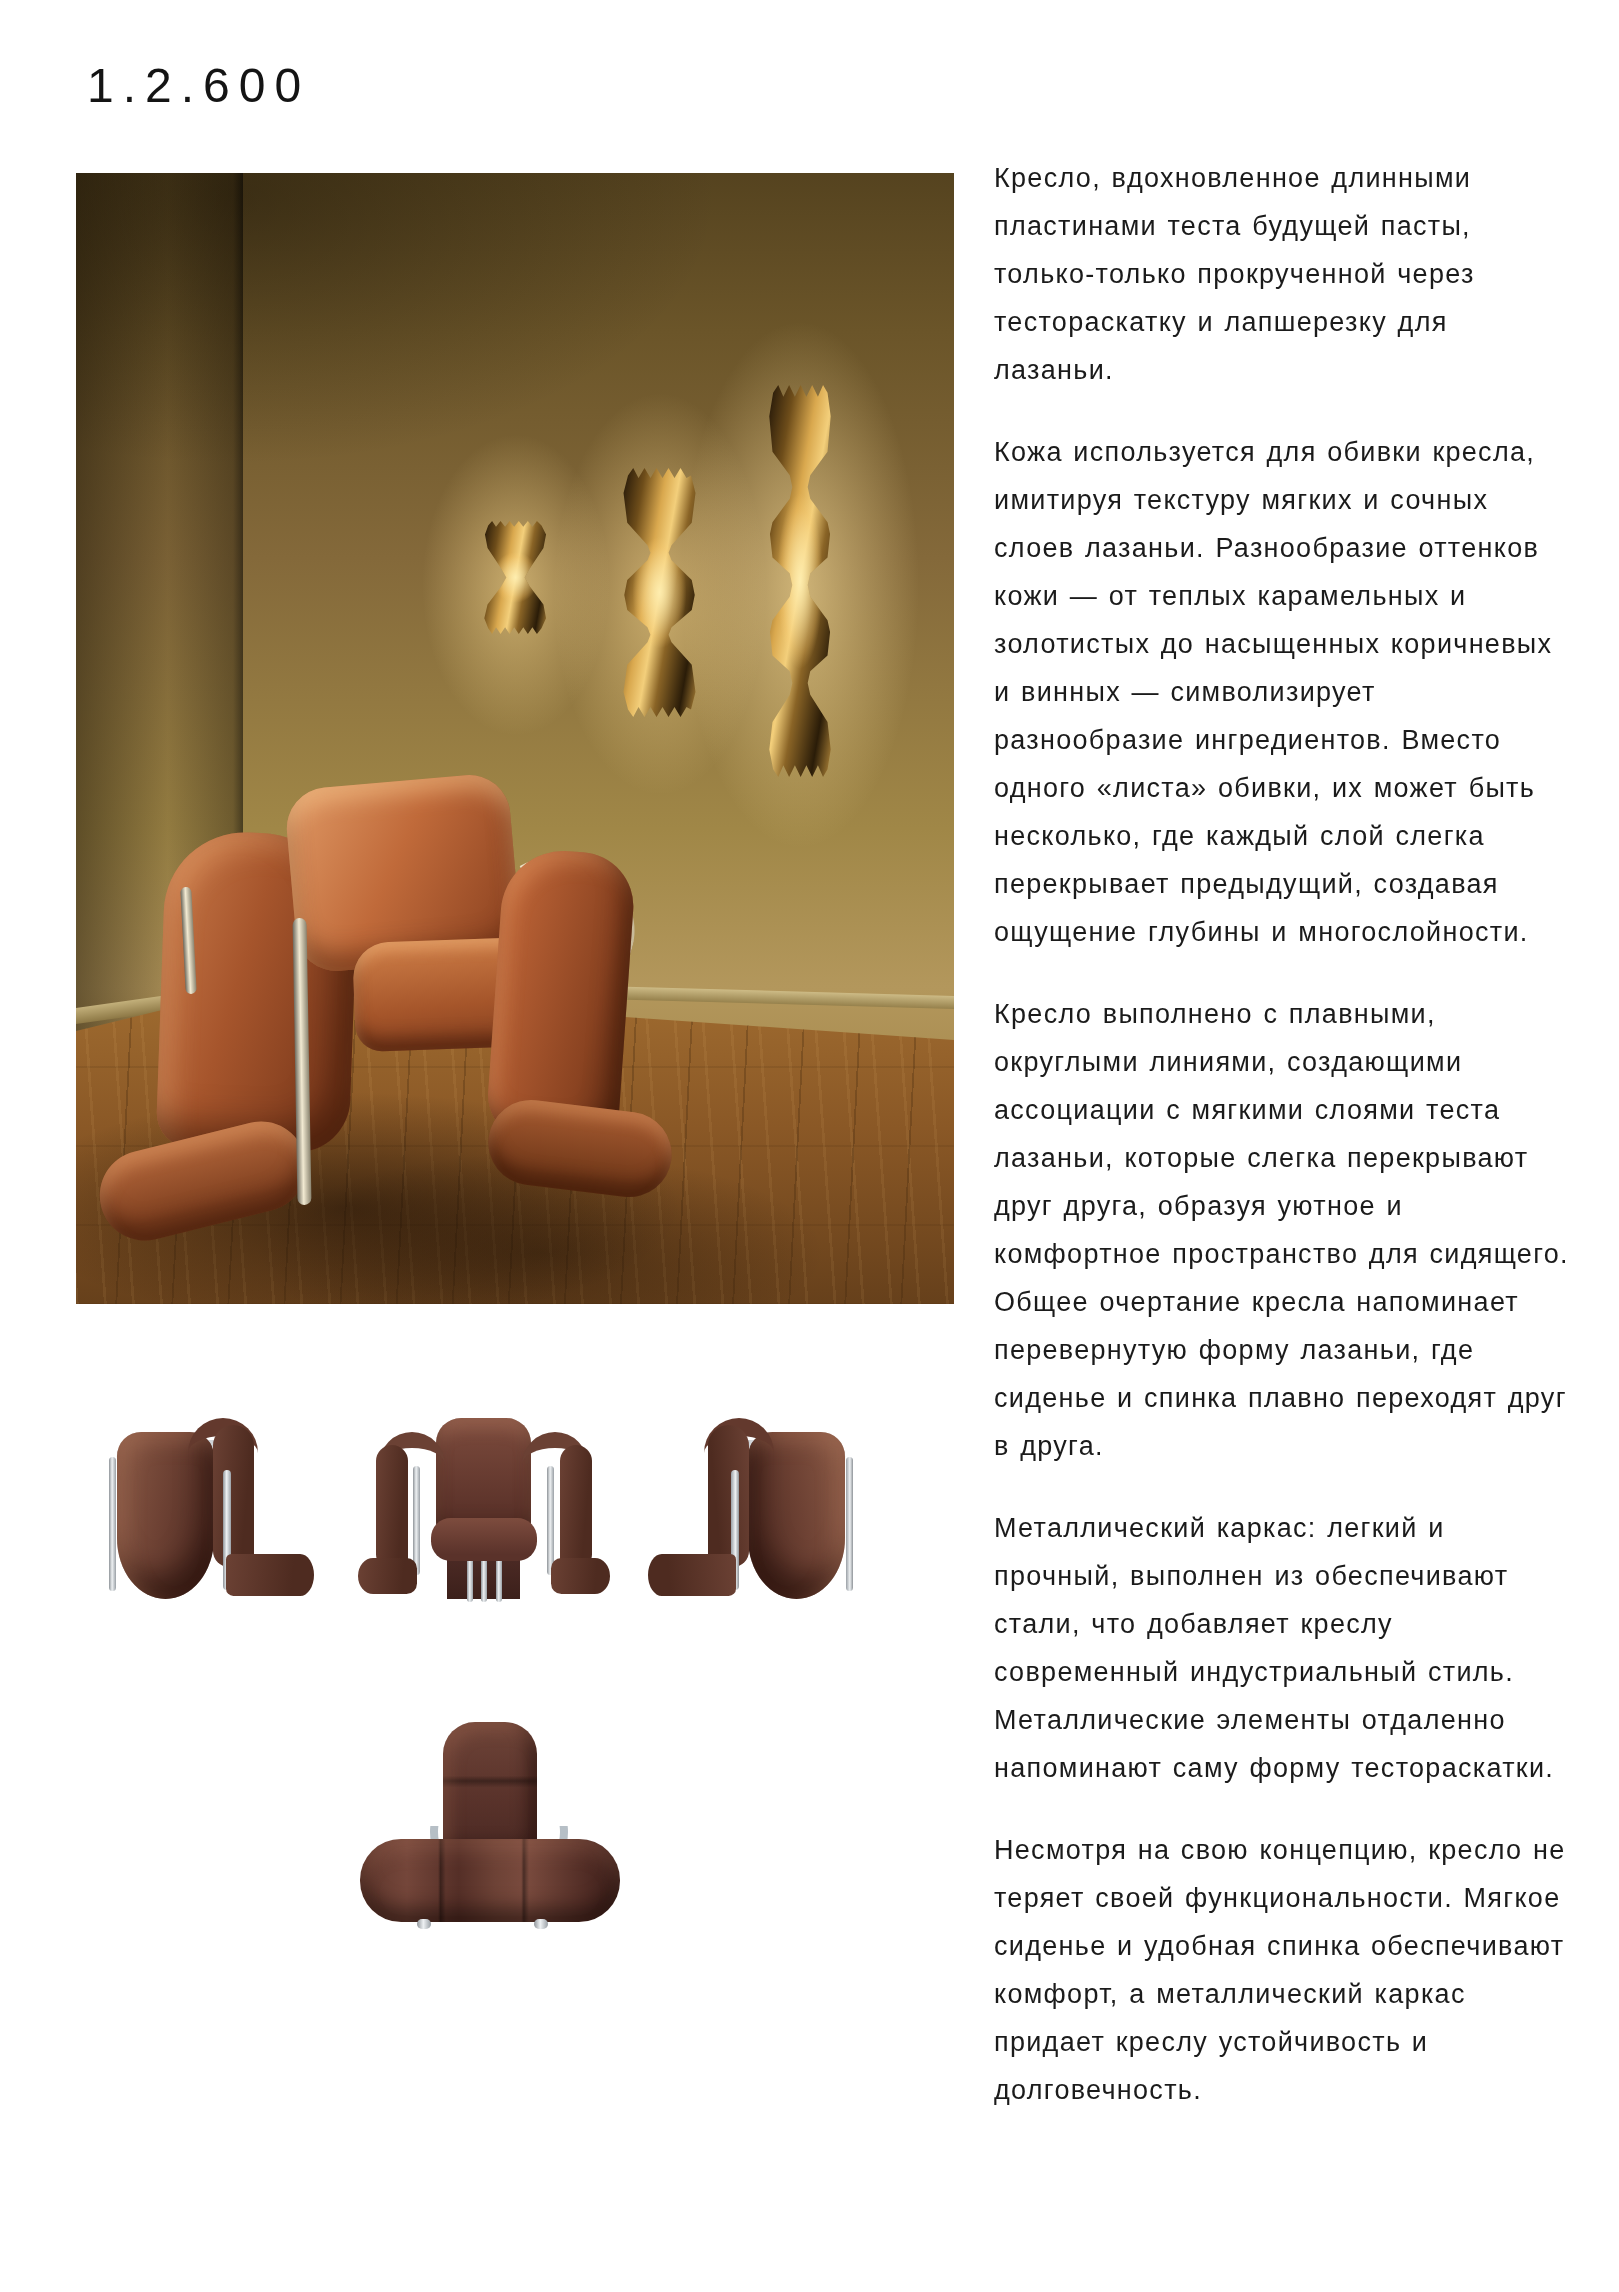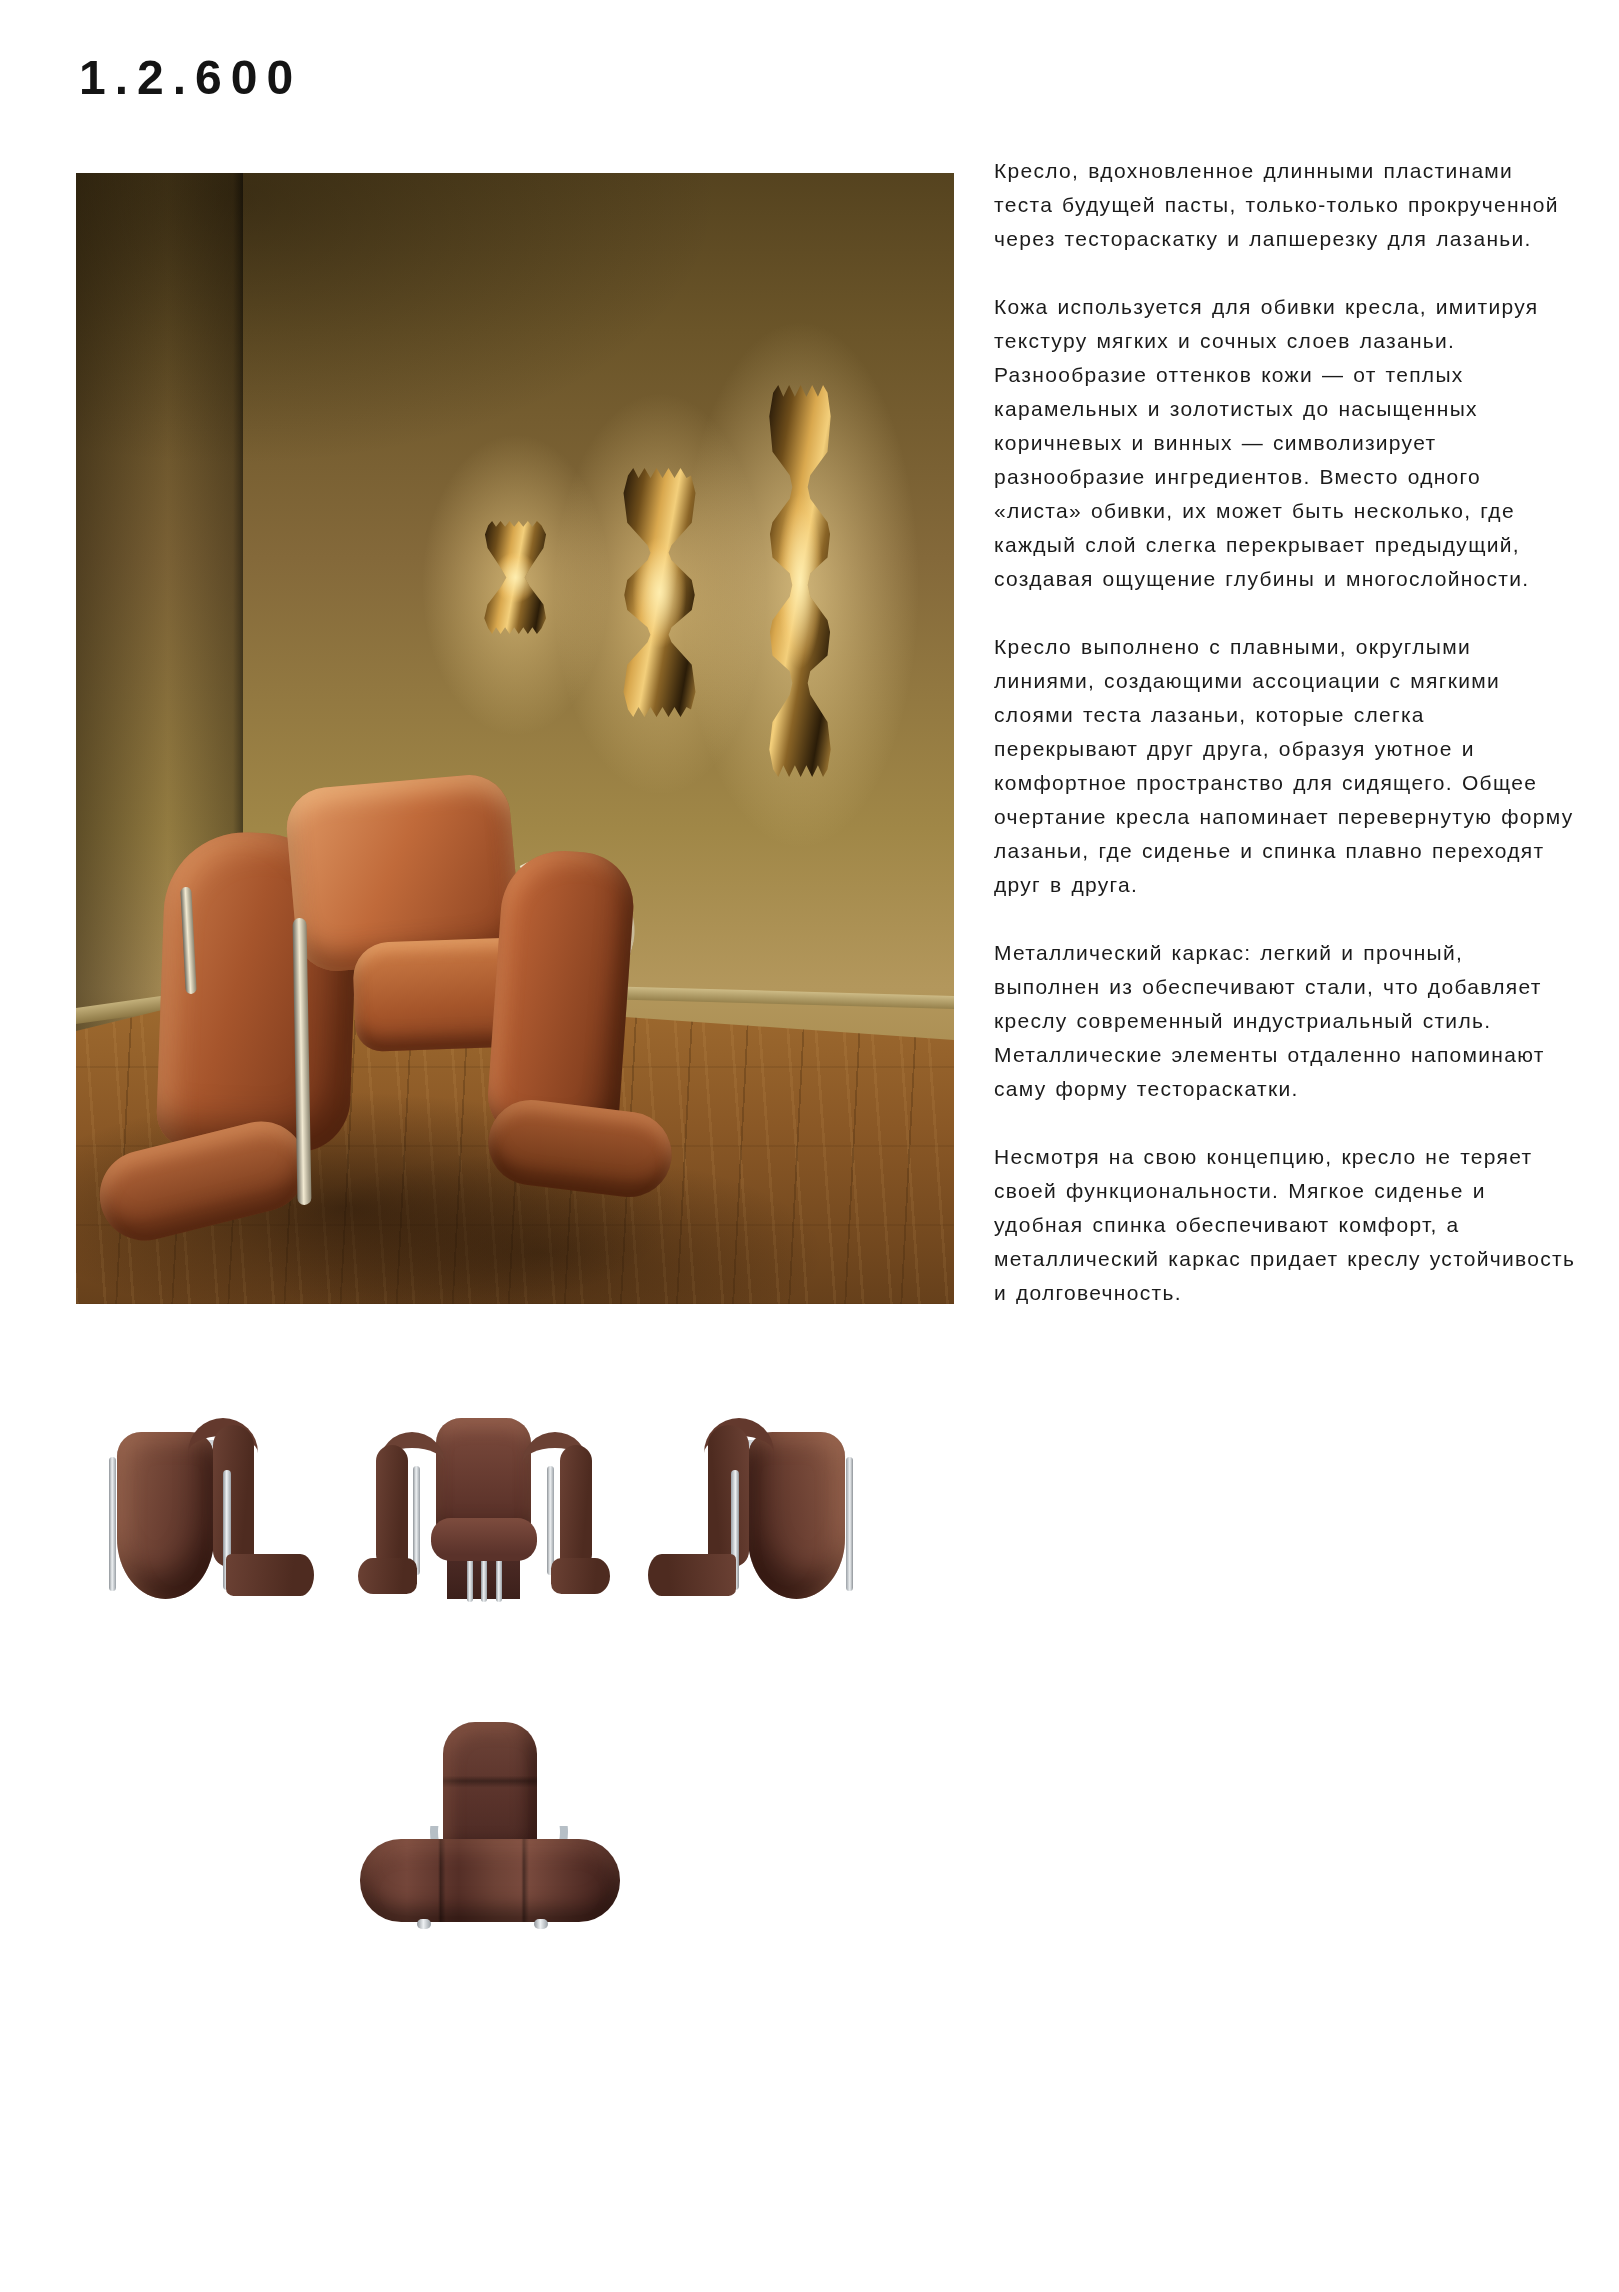--- a/index.html
+++ b/index.html
@@ -1,18 +1,18 @@
 <!DOCTYPE html>
 <html style="font-size:14.3px"><head>
 <meta charset="utf-8">
 <style>
   html,body{margin:0;padding:0;background:#ffffff;}
   .page{position:relative;width:1619px;height:2293px;background:#ffffff;overflow:hidden;
         font-family:"Liberation Sans","DejaVu Sans",sans-serif;}
-  .page-title{position:absolute;left:79px;top:50px;margin:0;font-size:48px;font-weight:700;
+  .page-title{position:absolute;left:79px;top:50px;margin:8px;font-size:48px;font-weight:400;
         letter-spacing:9px;color:#141414;}
 
   
   .hero{position:absolute;left:76px;top:173px;width:878px;height:1131px;overflow:hidden;
         background:
           radial-gradient(806px 448px at 18% 2%, rgba(20,14,4,.42), transparent 60%),
           radial-gradient(627px 376px at 100% 100%, rgba(30,18,6,.35), transparent 65%),
           linear-gradient(180deg,#55431f 0%,#6b5529 14%,#84693a 34%,#a08747 58%,#b3975c 72%,#a98c50 80%,#97783f 100%);}
   .glow{position:absolute;inset:0;background:
           radial-gradient(134px 215px at 440px 412px, rgba(255,224,150,.55), transparent 70%),
@@ -127,21 +127,21 @@
         background:
           linear-gradient(90deg, transparent 30%, rgba(0,0,0,.4) 31%, transparent 33%),
           linear-gradient(90deg, transparent 62%, rgba(0,0,0,.4) 63%, transparent 65%),
           linear-gradient(90deg,#5e362c 0%,#74463a 18%,#552f27 38%,#6d4236 52%,#7a4b3e 64%,#4f2b24 88%,#3b1f1a 100%);
         box-shadow:inset 0 12.5px 18px rgba(180,120,95,.25), inset 0 -14.3px 18px rgba(15,5,3,.5);}
   .tv-foot-1{left:59px;top:204px;width:14.3px;height:9.9px;border-radius:5.4px;z-index:3;}
   .tv-foot-2{left:176px;top:204px;width:14.3px;height:9.9px;border-radius:5.4px;z-index:3;}
 
   
   .article{position:absolute;left:994px;top:154px;width:582px;color:#1b1b1b;}
-  .article p{margin:0 0 34px 0;font-size:21px;line-height:34px;letter-spacing:1.3px;word-spacing:1.8px;}
+  .article p{margin:0 0 34px 0;font-size:27px;line-height:48px;letter-spacing:1.3px;word-spacing:1.8px;}
 </style>
 </head>
 <body>
 
 <div class="page">
 
   <h1 class="page-title">1.2.600</h1>
 
   <figure class="hero" style="margin:0">
     <div class="glow"></div>

